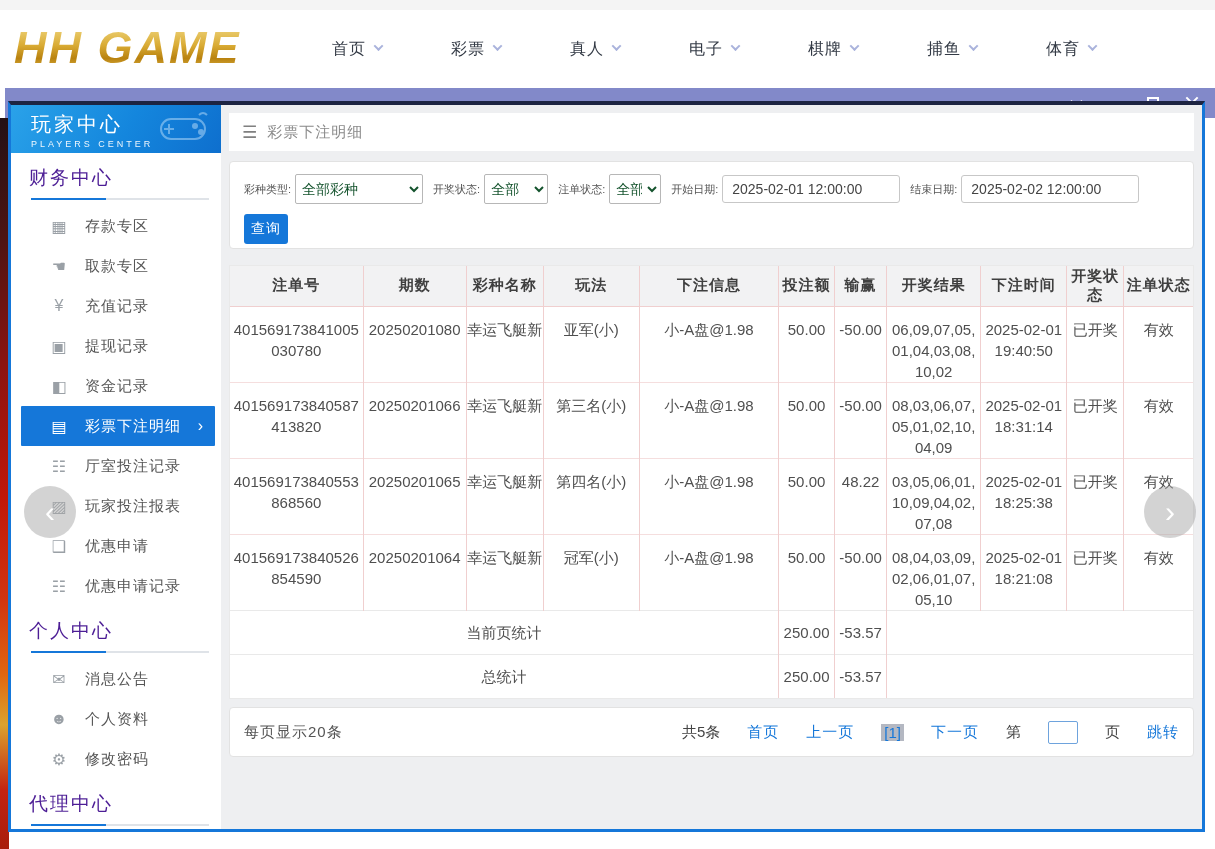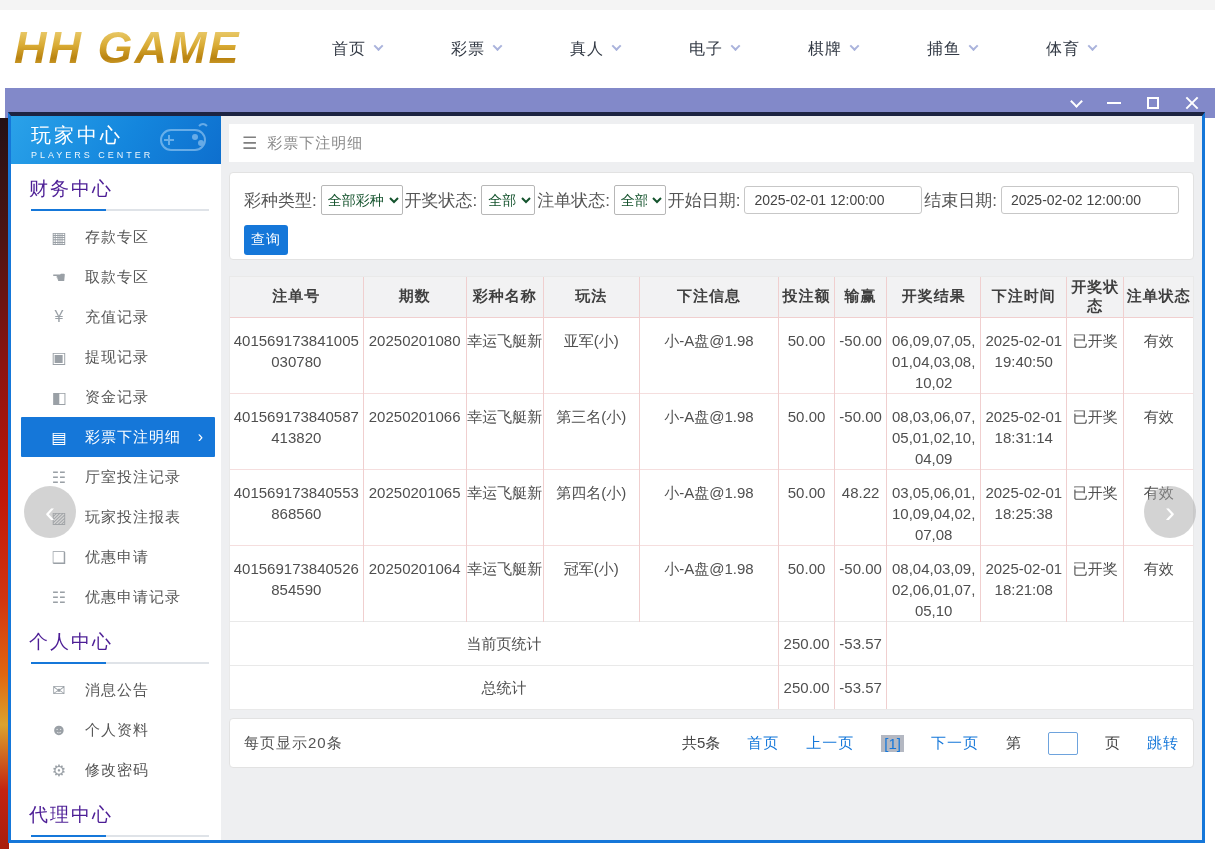--- a/index.html
+++ b/index.html
@@ -31,21 +31,21 @@
   .wc-close { width:14px; height:14px; }
   .wc-close::before,.wc-close::after { content:""; position:absolute; left:-1px; top:6px; width:16px; height:2px; background:#fff; }
   .wc-close::before { transform:rotate(45deg); }
   .wc-close::after { transform:rotate(-45deg); }
 
   
   .red-strip { position:absolute; left:0; top:118px; width:9px; height:731px;
     background:linear-gradient(180deg,#241014 0%,#4c1412 16%,#8c1410 34%,#c01708 52%,#d23510 66%,#e0650f 76%,#dca22d 83%,#c22310 92%,#a81d0c 100%); }
 
   
-  .app-window { position:absolute; left:8px; top:112px; width:1197px; height:731px;
+  .app-window { position:absolute; left:8px; top:101px; width:1197px; height:731px;
                 border-left:3px solid #1577d9; border-right:3px solid #1577d9; border-bottom:3px solid #1577d9;
                 border-top:4px solid #1d2442; background:#eeeff1; }
 
   
   .sidebar { position:absolute; left:0; top:0; width:210px; height:100%; background:#fff; overflow:hidden; }
   .side-header { position:relative; height:48px; background:linear-gradient(120deg,#2aa2e9 0%,#1486dd 55%,#0e6fce 100%);
                  color:#fff; padding:6px 0 0 20px; overflow:hidden; }
   .side-header-title { font-size:20px; letter-spacing:3px; font-weight:400; }
   .side-header-sub { font-size:9px; letter-spacing:3px; opacity:.92; margin-top:1px; }
   .gamepad { position:absolute; right:10px; top:4px; opacity:.45; }
@@ -63,21 +63,21 @@
 
   
   .main-area { position:absolute; left:210px; top:0; right:0; bottom:0; background:#eeeff1; padding:8px; overflow:hidden; }
   .panel { background:#fff; }
   .breadcrumb-bar { height:38px; display:flex; align-items:center; padding:0 13px; gap:10px; margin-bottom:10px; }
   .hamburger { font-size:17px; color:#808080; }
   .breadcrumb-title { font-size:15px; color:#8a8a8a; letter-spacing:1px; }
 
   .filter-card { border:1px solid #e2e2e2; border-radius:4px; padding:12px 14px 10px 14px; height:88px; }
   .filter-row { display:flex; align-items:center; }
-  .f-label { font-size:17px; color:#555; margin-right:4px; white-space:nowrap; }
+  .f-label { font-size:11px; color:#555; margin-right:4px; white-space:nowrap; }
   .f-sep { width:10px; }
   select { height:30px; border:1px solid #b7b7b7; border-radius:2px; background:#fff; color:#14532d;
            font-size:14px; font-family:inherit; padding:0 2px; }
   .sel-lottery { width:128px; } .sel-draw { width:64px; } .sel-order { width:52px; }
   .date-input { width:178px; height:28px; border:1px solid #c7c7c7; border-radius:3px; padding:8px 9px;
                 font-size:14px; color:#444; font-family:inherit; }
   .search-btn { margin-top:10px; width:44px; height:30px; background:#1577d9; color:#fff; border:none;
                 border-radius:3px; font-size:14px; font-family:inherit; cursor:pointer; letter-spacing:1px; }
 
   

